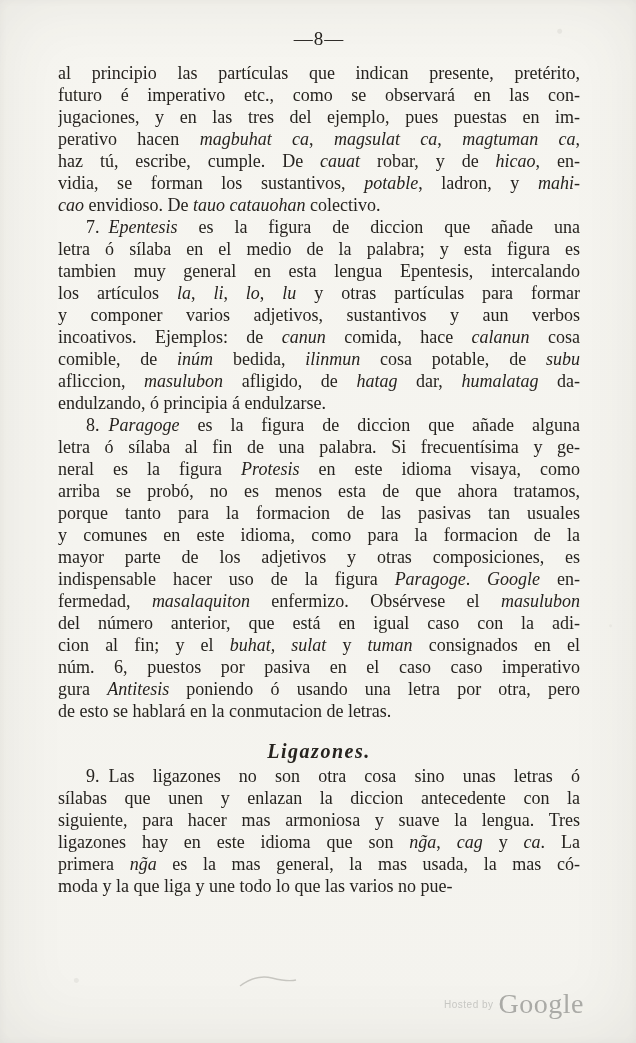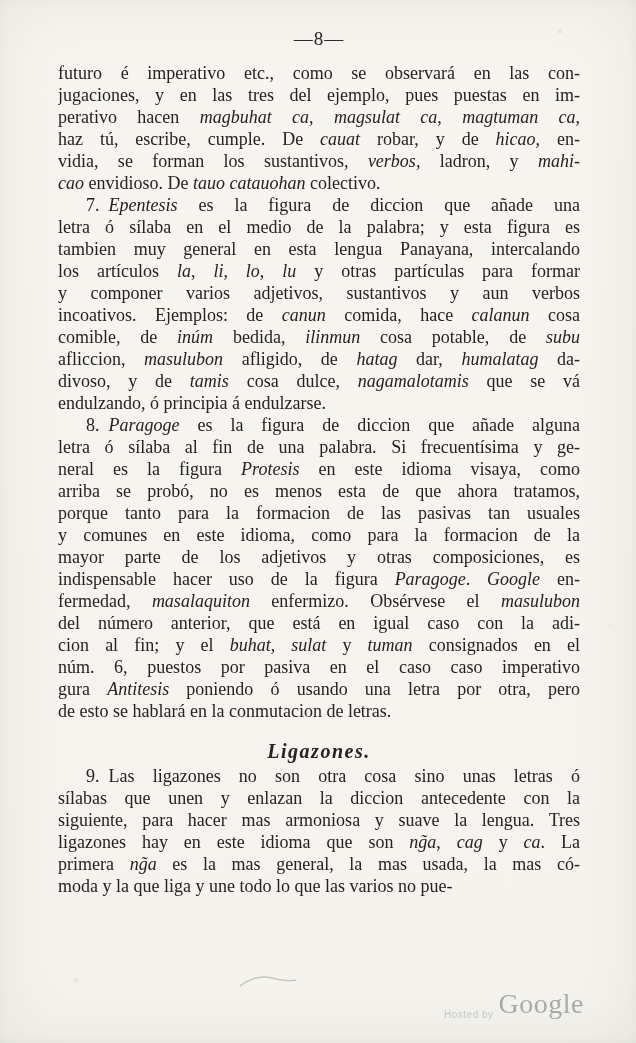--- a/index.html
+++ b/index.html
@@ -47,21 +47,21 @@
     font-weight: bold;
     font-style: italic;
     font-size: 20px;
     line-height: 24px;
     letter-spacing: 1.5px;
     margin: 17px 0 2px 0;
   }
   .watermark {
     position: absolute;
     right: 52px; top: 988px;
-    display: flex; align-items: flex-end;
+    display: flex; align-items: center;
     user-select: none;
   }
   .watermark .prefix {
     font-family: "Liberation Sans", sans-serif;
     font-size: 10px;
     color: #c7c7c3;
     margin-right: 5px;
     letter-spacing: 0.5px;
   }
   .watermark .brand {
@@ -78,37 +78,37 @@
 </style>
 </head>
 <body>
 
 <div class="page">
 
   <div class="text-body">
     <div class="pagenum">—8—</div>
 
   <div class="para">
+        <div class="line">al principio las partículas que indican presente, pretérito,</div>
         <div class="line">futuro é imperativo etc., como se observará en las con-</div>
         <div class="line">jugaciones, y en las tres del ejemplo, pues puestas en im-</div>
         <div class="line">perativo hacen <i>magbuhat ca</i>, <i>magsulat ca</i>, <i>magtuman ca</i>,</div>
         <div class="line">haz tú, escribe, cumple. De <i>cauat</i> robar, y de <i>hicao</i>, en-</div>
-        <div class="line">vidia, se forman los sustantivos, <i>verbos</i>, ladron, y <i>mahi-</i></div>
+        <div class="line">vidia, se forman los sustantivos, <i>potable</i>, ladron, y <i>mahi-</i></div>
         <div class="line last"><i>cao</i> envidioso. De <i>tauo catauohan</i> colectivo.</div>
       </div>
       <div class="para">
         <div class="line indent">7. <i>Epentesis</i> es la figura de diccion que añade una</div>
         <div class="line">letra ó sílaba en el medio de la palabra; y esta figura es</div>
-        <div class="line">tambien muy general en esta lengua Panayana, intercalando</div>
+        <div class="line">tambien muy general en esta lengua Epentesis, intercalando</div>
         <div class="line">los artículos <i>la</i>, <i>li</i>, <i>lo</i>, <i>lu</i> y otras partículas para formar</div>
         <div class="line">y componer varios adjetivos, sustantivos y aun verbos</div>
         <div class="line">incoativos. Ejemplos: de <i>canun</i> comida, hace <i>calanun</i> cosa</div>
         <div class="line">comible, de <i>inúm</i> bedida, <i>ilinmun</i> cosa potable, de <i>subu</i></div>
         <div class="line">afliccion, <i>masulubon</i> afligido, de <i>hatag</i> dar, <i>humalatag</i> da-</div>
-        <div class="line">divoso, y de <i>tamis</i> cosa dulce, <i>nagamalotamis</i> que se vá</div>
         <div class="line last">endulzando, ó principia á endulzarse.</div>
       </div>
       <div class="para">
         <div class="line indent">8. <i>Paragoge</i> es la figura de diccion que añade alguna</div>
         <div class="line">letra ó sílaba al fin de una palabra. Si frecuentísima y ge-</div>
         <div class="line">neral es la figura <i>Protesis</i> en este idioma visaya, como</div>
         <div class="line">arriba se probó, no es menos esta de que ahora tratamos,</div>
         <div class="line">porque tanto para la formacion de las pasivas tan usuales</div>
         <div class="line">y comunes en este idioma, como para la formacion de la</div>
         <div class="line">mayor parte de los adjetivos y otras composiciones, es</div>

